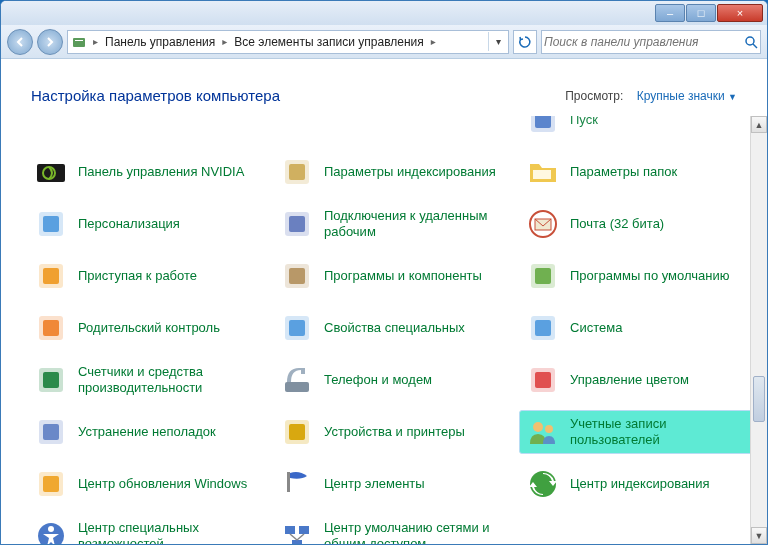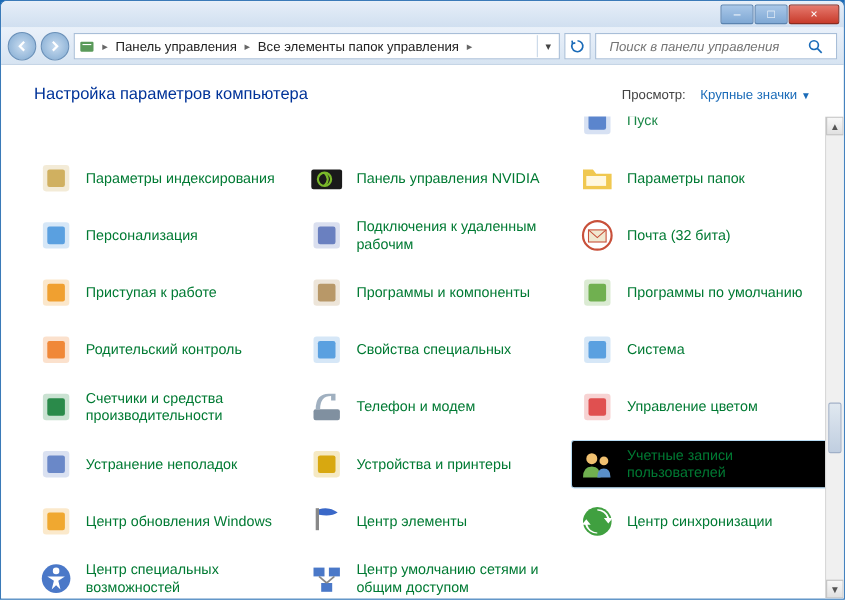--- a/index.html
+++ b/index.html
@@ -10,33 +10,33 @@
 .win-min, .win-max { background: linear-gradient(#a9c7e8,#7fa8d4); color: #fff; border: 1px solid #5a83b0; }
 .win-close { width: 46px; background: linear-gradient(#e67a6e,#c83b2b); color: #fff; border: 1px solid #8a2a1e; }
 .navbar { height: 34px; background: linear-gradient(#eaf1fa,#d7e4f2); display: flex; align-items: center; padding: 0 6px; gap: 4px; border-bottom: 1px solid #b8cde2; }
 .nav-btn { width: 26px; height: 26px; border-radius: 50%; background: radial-gradient(#c8dcf0,#7fa8d0); border: 1px solid #6a90b8; display: flex; align-items: center; justify-content: center; color: #fff; font-size: 13px; cursor: pointer; }
 .breadcrumb { flex: 1; height: 24px; background: #fff; border: 1px solid #a8bed8; display: flex; align-items: center; font-size: 12px; }
 .bc-icon { width: 22px; height: 22px; display: flex; align-items: center; justify-content: center; color: #2a7a3a; }
 .bc-seg { padding: 0 4px; color: #222; white-space: nowrap; cursor: pointer; }
 .bc-chev { color: #666; padding: 0 3px; font-size: 10px; }
 .bc-dd { width: 20px; text-align: center; border-left: 1px solid #c8d8e8; color: #444; font-size: 10px; padding: 4px 2px; }
 .refresh-btn { width: 24px; height: 24px; background: #fff; border: 1px solid #a8bed8; display: flex; align-items: center; justify-content: center; color: #1a6bb8; font-size: 13px; cursor: pointer; }
-.searchbox { width: 220px; height: 24px; background: #fff; border: 1px solid #a8bed8; display: flex; align-items: center; padding: 0 12px; }
+.searchbox { width: 220px; height: 24px; background: #fff; border: 1px solid #a8bed8; display: flex; align-items: center; padding: 0 2px; }
 .searchbox input { flex: 1; border: none; outline: none; font-size: 12px; font-style: italic; color: #888; }
 .searchbox .sicon { color: #1a6bb8; font-size: 13px; }
 .content { position: absolute; top: 58px; left: 0; right: 0; bottom: 0; background: #fff; display: flex; flex-direction: column; }
-.header { padding: 18px 30px 12px 30px; display: flex; align-items: center; justify-content: space-between; }
+.header { padding: 28px 30px 12px 30px; display: flex; align-items: center; justify-content: space-between; }
 .header h1 { color: #003399; font-size: 15px; font-weight: 400; }
 .viewsel { font-size: 12px; color: #444; }
 .viewsel a { color: #1a6bb8; text-decoration: none; cursor: pointer; }
 .viewsel .dd { font-size: 9px; }
 .grid-area { flex: 1; overflow: hidden; padding: 0 10px 0 26px; position: relative; }
 .grid { display: grid; grid-template-columns: repeat(3, 1fr); column-gap: 8px; row-gap: 8px; }
 .item { display: flex; align-items: center; gap: 10px; padding: 4px 6px; border: 1px solid transparent; border-radius: 3px; cursor: pointer; min-height: 44px; }
-.item.selected { background: #000000; border-color: #b8dcf4; }
+.item.selected { background: #5eead4; border-color: #b8dcf4; }
 .item .icon { width: 34px; height: 34px; flex-shrink: 0; display: flex; align-items: center; justify-content: center; font-size: 24px; }
 .item .label { color: #007a33; font-size: 13px; line-height: 1.2; }
 .item.partial { opacity: 0.9; }
 .scrollbar { position: absolute; right: 0; top: 0; bottom: 0; width: 17px; background: #f0f0f0; border-left: 1px solid #d8d8d8; }
 .sb-btn { height: 17px; background: linear-gradient(#f8f8f8,#e0e0e0); border: 1px solid #c0c0c0; display: flex; align-items: center; justify-content: center; font-size: 9px; color: #555; }
 .sb-thumb { position: absolute; left: 2px; right: 2px; top: 260px; height: 46px; background: linear-gradient(#e0e8f0,#c0cee0); border: 1px solid #a0b0c8; border-radius: 2px; }
 .cut-top { margin-top: -18px; }
 svg { display: block; }
 </style>
 </head>
@@ -64,21 +64,21 @@
     <div class="breadcrumb">
       <span class="bc-icon">
           <svg width="16" height="16" viewBox="0 0 16 16">
             <rect x="2" y="4" width="12" height="9" fill="#5a9a5a" rx="1"></rect>
             <rect x="4" y="6" width="8" height="1" fill="#fff"></rect>
           </svg>
         </span>
       <span class="bc-chev">▸</span>
       <span class="bc-seg">Панель управления</span>
       <span class="bc-chev">▸</span>
-      <span class="bc-seg">Все элементы папок управления</span>
+      <span class="bc-seg">Все элементы записи управления</span>
       <span class="bc-chev">▸</span>
       <span style="flex:1"></span>
       <span class="bc-dd">▾</span>
     </div>
     <div class="refresh-btn">
         <svg width="14" height="14" viewBox="0 0 14 14">
           <path d="M7 2 A5 5 0 1 1 2.5 4.5" stroke="#1a6bb8" stroke-width="1.5" fill="none"></path>
           <path d="M2 2 L2.5 4.5 L5 4" stroke="#1a6bb8" stroke-width="1.5" fill="none"></path>
         </svg>
       </div>
@@ -112,35 +112,35 @@
               <svg width="32" height="32" viewBox="0 0 32 32">
                 <rect x="4" y="4" width="24" height="24" rx="3" fill="#4a78c8" opacity="0.25"></rect>
                 <rect x="8" y="8" width="16" height="16" rx="2" fill="#4a78c8"></rect>
               </svg>
             </span>
             <span class="label">Пуск</span>
           </div>
           <div class="item">
             <span class="icon">
               <svg width="32" height="32" viewBox="0 0 32 32">
-                <rect x="4" y="4" width="24" height="24" rx="3" fill="#d0b060" opacity="0.25"></rect>
-                <rect x="8" y="8" width="16" height="16" rx="2" fill="#d0b060"></rect>
-              </svg>
-            </span>
-            <span class="label">Параметры индексирования</span>
-          </div>
-          <div class="item">
-            <span class="icon">
-              <svg width="32" height="32" viewBox="0 0 32 32">
                 <rect x="2" y="8" width="28" height="18" rx="2" fill="#1a1a1a"></rect>
                 <circle cx="14" cy="17" r="6" fill="none" stroke="#7ab82a" stroke-width="2"></circle>
                 <path d="M14 11 Q20 17 14 23" stroke="#7ab82a" stroke-width="2" fill="none"></path>
               </svg>
             </span>
             <span class="label">Панель управления NVIDIA</span>
+          </div>
+          <div class="item">
+            <span class="icon">
+              <svg width="32" height="32" viewBox="0 0 32 32">
+                <rect x="4" y="4" width="24" height="24" rx="3" fill="#d0b060" opacity="0.25"></rect>
+                <rect x="8" y="8" width="16" height="16" rx="2" fill="#d0b060"></rect>
+              </svg>
+            </span>
+            <span class="label">Параметры индексирования</span>
           </div>
           <div class="item">
             <span class="icon">
               <svg width="32" height="32" viewBox="0 0 32 32">
                 <path d="M3 10 L3 26 L29 26 L29 12 L15 12 L12 8 L3 8 Z" fill="#f0c850"></path>
                 <rect x="6" y="14" width="18" height="9" fill="#fff8e0"></rect>
               </svg>
             </span>
             <span class="label">Параметры папок</span>
           </div>
@@ -301,21 +301,21 @@
             <span class="label">Центр элементы</span>
           </div>
           <div class="item">
             <span class="icon">
               <svg width="32" height="32" viewBox="0 0 32 32">
                 <circle cx="16" cy="16" r="13" fill="#40a040"></circle>
                 <path d="M16 6 A10 10 0 0 1 25 13 L22 13 L26 18 L30 13 L27 13 A11 11 0 0 0 16 5 Z" fill="#fff"></path>
                 <path d="M16 26 A10 10 0 0 1 7 19 L10 19 L6 14 L2 19 L5 19 A11 11 0 0 0 16 27 Z" fill="#fff"></path>
               </svg>
             </span>
-            <span class="label">Центр синхронизации</span>
+            <span class="label">Центр индексирования</span>
           </div>
           <div class="item">
             <span class="icon">
               <svg width="32" height="32" viewBox="0 0 32 32">
                 <circle cx="16" cy="16" r="13" fill="#4a78c8"></circle>
                 <circle cx="16" cy="9" r="3" fill="#fff"></circle>
                 <path d="M8 14 L24 14 L18 18 L20 26 L16 22 L12 26 L14 18 Z" fill="#fff"></path>
               </svg>
             </span>
             <span class="label">Центр специальных возможностей</span>

